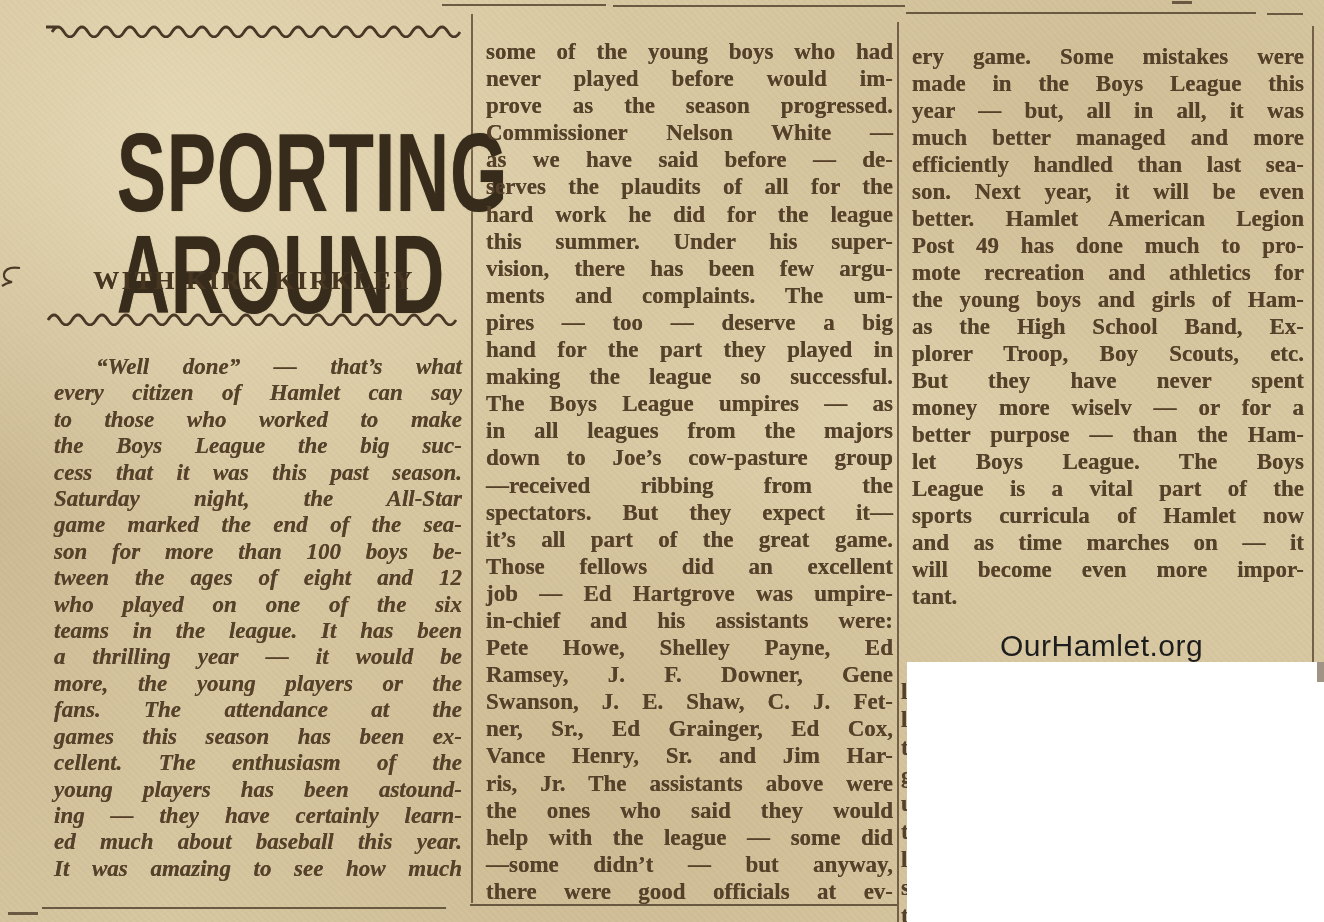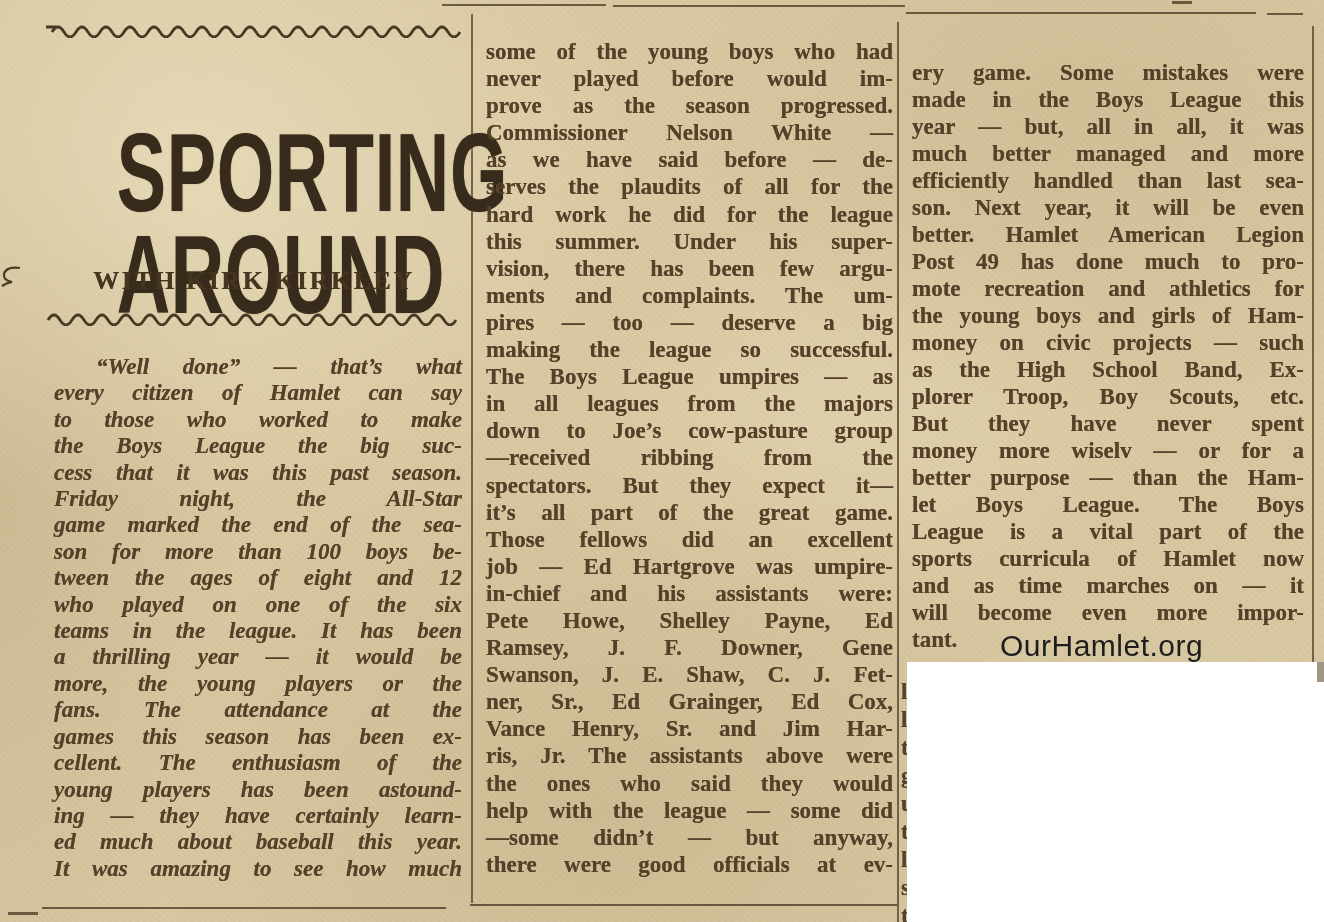--- a/index.html
+++ b/index.html
@@ -43,21 +43,21 @@
     position:absolute;
     font-weight:700;font-size:23px;color:var(--body_ink,#55402a);
     text-shadow:0 0 .5px rgba(85,64,42,.75);
     margin-top:8px;
   }
   .col .line{text-align:justify;text-align-last:justify;}
   .col .line.noj{text-align-last:left;}
   .col .line.indent{text-indent:42px;}
   .col1{left:54px; top:346px;width:408px;line-height:26.4px;font-style:italic;}
   .col2{left:486px;top:30px; width:407px;line-height:27.1px;}
-  .col3{left:912px;top:51px; width:392px;line-height:27.0px;}
+  .col3{left:912px;top:35px; width:392px;line-height:27.0px;}
   
   .vrule{position:absolute;width:2px;background:rgba(88,68,46,.78);}
   .v1{left:471px;top:14px;height:889px;}
   .v2{left:897px;top:22px;height:900px;}
   .v3{left:1312px;top:26px;height:636px;}
   .hrule{position:absolute;height:2px;background:rgba(80,62,42,.8);}
   .r1{left:442px;top:4px;width:164px;}
   .r2{left:613px;top:5px;width:292px;}
   .r3{left:906px;top:12px;width:350px;}
   .r4{left:1267px;top:13px;width:36px;}
@@ -108,21 +108,21 @@
       <path d="M2,10 q6,-10 12,0 t12,0 t12,0 t12,0 t12,0 t12,0 t12,0 t12,0 t12,0 t12,0 t12,0 t12,0 t12,0 t12,0 t12,0 t12,0 t12,0 t12,0 t12,0 t12,0 t12,0 t12,0 t12,0 t12,0 t12,0 t12,0 t12,0 t12,0 t12,0 t12,0 t12,0 t12,0 t12,0 t12,0" fill="none" stroke="#4a3826" stroke-width="2.8"></path>
     </svg>
   </section>
 
   <div class="col col1">
       <div class="line indent">“Well done” — that’s what</div>
       <div class="line">every citizen of Hamlet can say</div>
       <div class="line">to those who worked to make</div>
       <div class="line">the Boys League the big suc-</div>
       <div class="line">cess that it was this past season.</div>
-      <div class="line">Friday night, the All-Star</div>
+      <div class="line">Saturday night, the All-Star</div>
       <div class="line">game marked the end of the sea-</div>
       <div class="line">son for more than 100 boys be-</div>
       <div class="line">tween the ages of eight and 12</div>
       <div class="line">who played on one of the six</div>
       <div class="line">teams in the league. It has been</div>
       <div class="line">a thrilling year — it would be</div>
       <div class="line">more, the young players or the</div>
       <div class="line">fans. The attendance at the</div>
       <div class="line">games this season has been ex-</div>
       <div class="line">cellent. The enthusiasm of the</div>
@@ -136,20 +136,21 @@
       <div class="line">never played before would im-</div>
       <div class="line">prove as the season progressed.</div>
       <div class="line">Commissioner Nelson White —</div>
       <div class="line">as we have said before — de-</div>
       <div class="line">serves the plaudits of all for the</div>
       <div class="line">hard work he did for the league</div>
       <div class="line">this summer. Under his super-</div>
       <div class="line">vision, there has been few argu-</div>
       <div class="line">ments and complaints. The um-</div>
       <div class="line">pires — too — deserve a big</div>
+      <div class="line">hand for the part they played in</div>
       <div class="line">making the league so successful.</div>
       <div class="line">The Boys League umpires — as</div>
       <div class="line">in all leagues from the majors</div>
       <div class="line">down to Joe’s cow-pasture group</div>
       <div class="line">—received ribbing from the</div>
       <div class="line">spectators. But they expect it—</div>
       <div class="line">it’s all part of the great game.</div>
       <div class="line">Those fellows did an excellent</div>
       <div class="line">job — Ed Hartgrove was umpire-</div>
       <div class="line">in-chief and his assistants were:</div>
@@ -168,21 +169,20 @@
       <div class="line">ery game. Some mistakes were</div>
       <div class="line">made in the Boys League this</div>
       <div class="line">year — but, all in all, it was</div>
       <div class="line">much better managed and more</div>
       <div class="line">efficiently handled than last sea-</div>
       <div class="line">son. Next year, it will be even</div>
       <div class="line">better. Hamlet American Legion</div>
       <div class="line">Post 49 has done much to pro-</div>
       <div class="line">mote recreation and athletics for</div>
       <div class="line">the young boys and girls of Ham-</div>
-      <div class="line">money on civic projects — such</div>
       <div class="line">as the High School Band, Ex-</div>
       <div class="line">plorer Troop, Boy Scouts, etc.</div>
       <div class="line">But they have never spent</div>
       <div class="line">money more wiselv — or for a</div>
       <div class="line">better purpose — than the Ham-</div>
       <div class="line">let Boys League. The Boys</div>
       <div class="line">League is a vital part of the</div>
       <div class="line">sports curricula of Hamlet now</div>
       <div class="line">and as time marches on — it</div>
       <div class="line">will become even more impor-</div>

